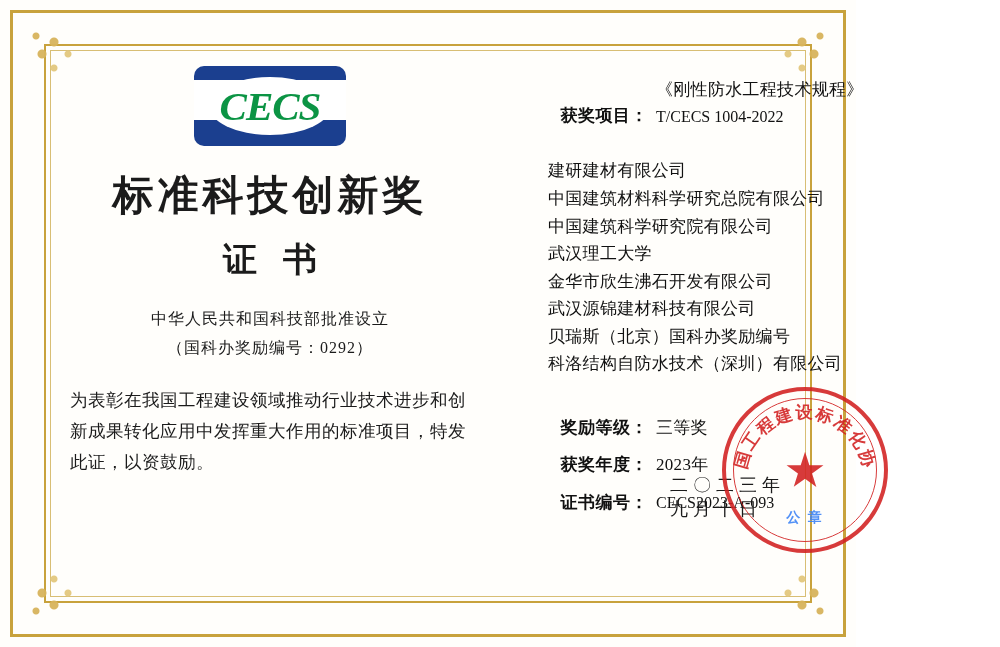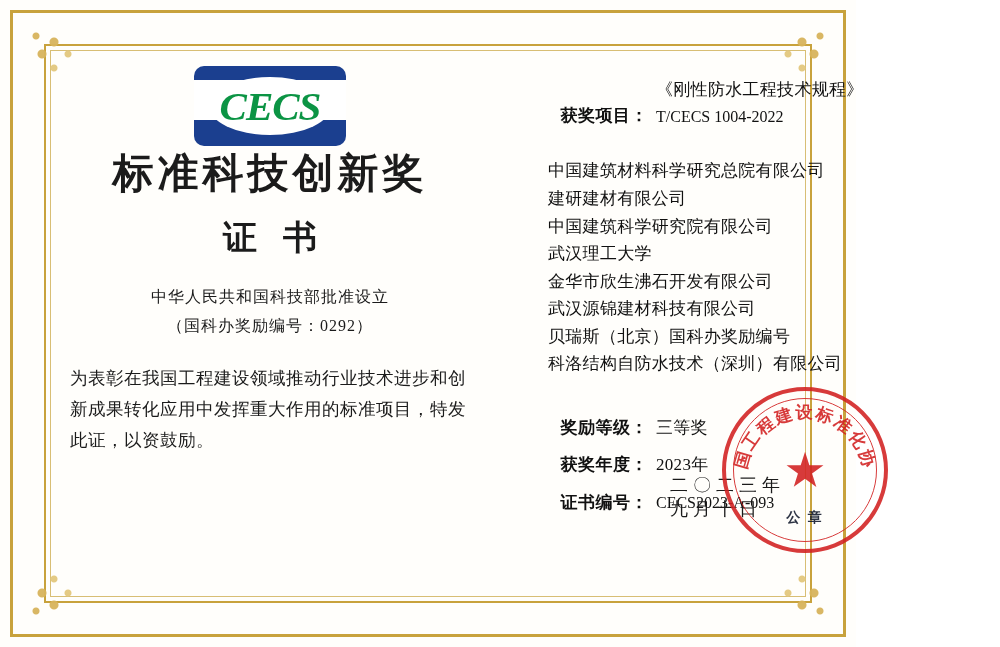--- a/index.html
+++ b/index.html
@@ -100,20 +100,21 @@
     text-align:center;
     font-family:"Liberation Serif", serif;
     font-weight:bold;
     font-style:italic;
     font-size:41px;
     letter-spacing:-1px;
     color:#0b9444;
   }
 
   .title-main{
+    margin-top:22px;
     font-family:"Liberation Serif", serif;
     font-weight:bold;
     font-size:41px;
     letter-spacing:4px;
     color:#1b1b1b;
   }
   .title-sub{
     margin-top:14px;
     font-weight:bold;
     font-size:34px;
@@ -206,21 +207,21 @@
   .seal .curve text{
     fill:#d22020;
     font-family:"Liberation Serif", serif;
     font-size:17px;
     font-weight:bold;
     letter-spacing:2px;
   }
   .seal .bottom-txt{
     position:absolute;left:0;right:0;bottom:22px;
     text-align:center;
-    color:#0f172a;
+    color:#3b82f6;
     font-size:14px;
     font-weight:bold;
     letter-spacing:2px;
   }
 </style>
 </head>
 <body>
 
 <div class="certificate">
 
@@ -261,22 +262,22 @@
         <div class="value">
           <span class="line">《刚性防水工程技术规程》</span>
           <span class="line mono">T/CECS 1004-2022</span>
         </div>
       </div>
 
       <div class="gap-1"></div>
 
       <div class="row">
         <div class="value">
+          <span class="line">建研建材有限公司</span>
           <span class="line">中国建筑材料科学研究总院有限公司</span>
-          <span class="line">建研建材有限公司</span>
           <span class="line">中国建筑科学研究院有限公司</span>
           <span class="line">武汉理工大学</span>
           <span class="line">金华市欣生沸石开发有限公司</span>
           <span class="line">武汉源锦建材科技有限公司</span>
           <span class="line">贝瑞斯（北京）国科办奖励编号</span>
           <span class="line">科洛结构自防水技术（深圳）有限公司</span>
         </div>
       </div>
 
       <div class="gap-2"></div>

